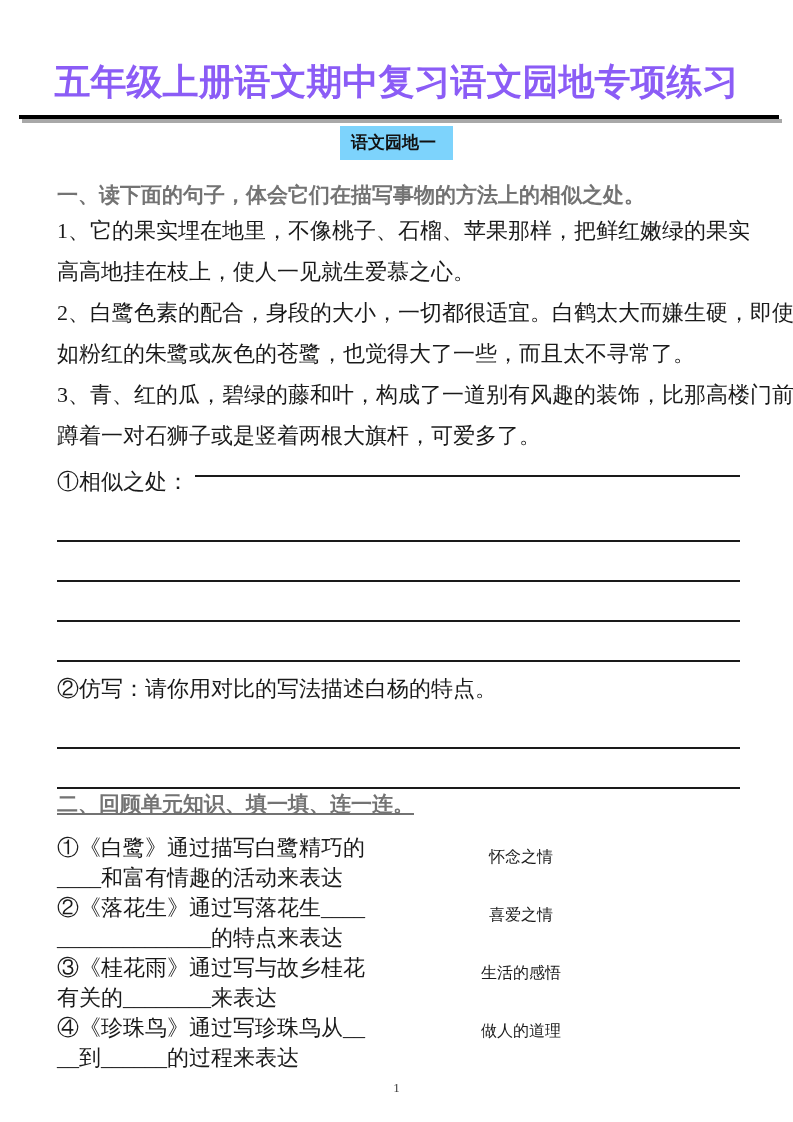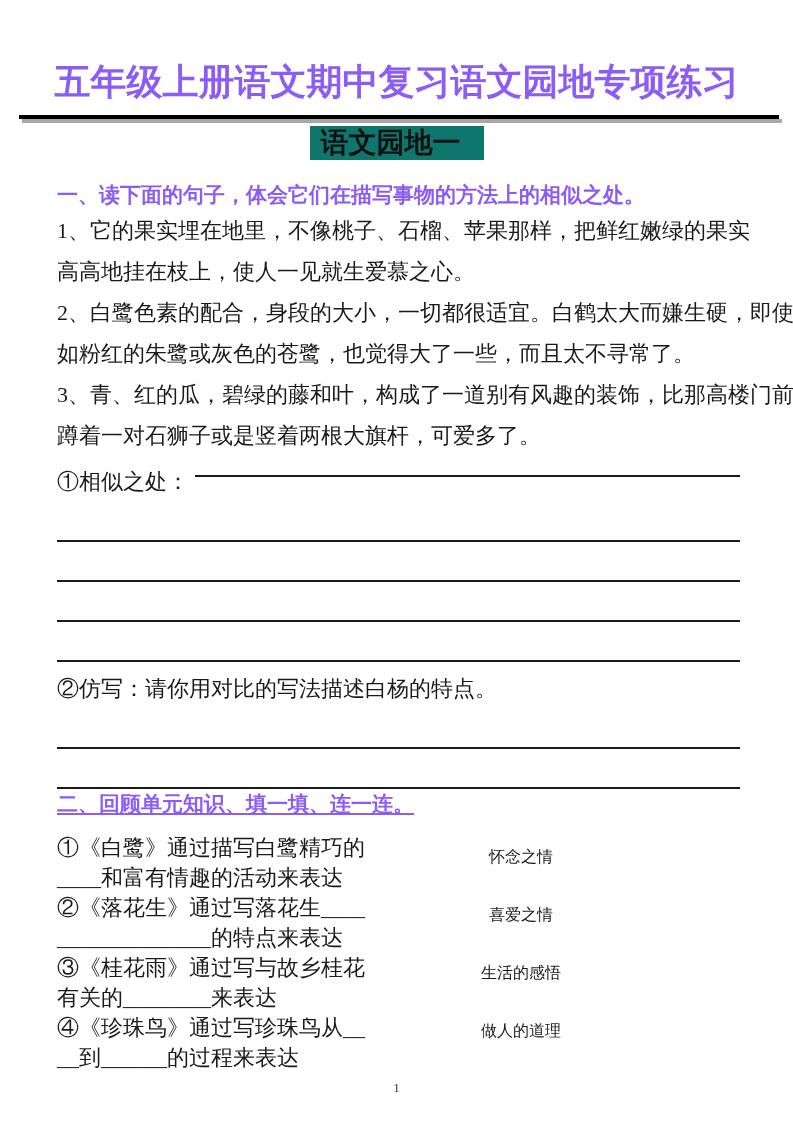--- a/index.html
+++ b/index.html
@@ -27,35 +27,35 @@
   .title .t-red   { color: #8b5cf6; }
   .rule {
     margin: 10px 14px 0 19px;
     height: 4px;
     background: #000000;
     box-shadow: 3px 4px 0 #a8a8a8;
   }
   .badge-wrap { text-align: center; margin-top: 7px; height: 34px; }
   .badge {
     display: inline-block;
-    background: #0f766e;
+    background: #7dd3fc;
     color: #111;
     font-family: "Liberation Sans", sans-serif;
     font-weight: bold;
-    font-size: 28px;
+    font-size: 17px;
     line-height: 26px;
-    padding: 4px 23px 4px 11px;
+    padding: 4px 17px 4px 11px;
   }
   .content { padding: 0 53px 0 57px; }
   .sec-head {
     font-family: "Liberation Sans", sans-serif;
     font-weight: bold;
     font-size: 21px;
     line-height: 30px;
-    color: #8b5cf6;
+    color: #737373;
   }
   .sec-head.first  { margin-top: 20px; }
   .sec-head.second { margin-top: 0; text-decoration: underline; }
   .body-line {
     font-size: 22px;
     line-height: 41px;
     white-space: nowrap;
   }
   .q-row {
     display: flex;

